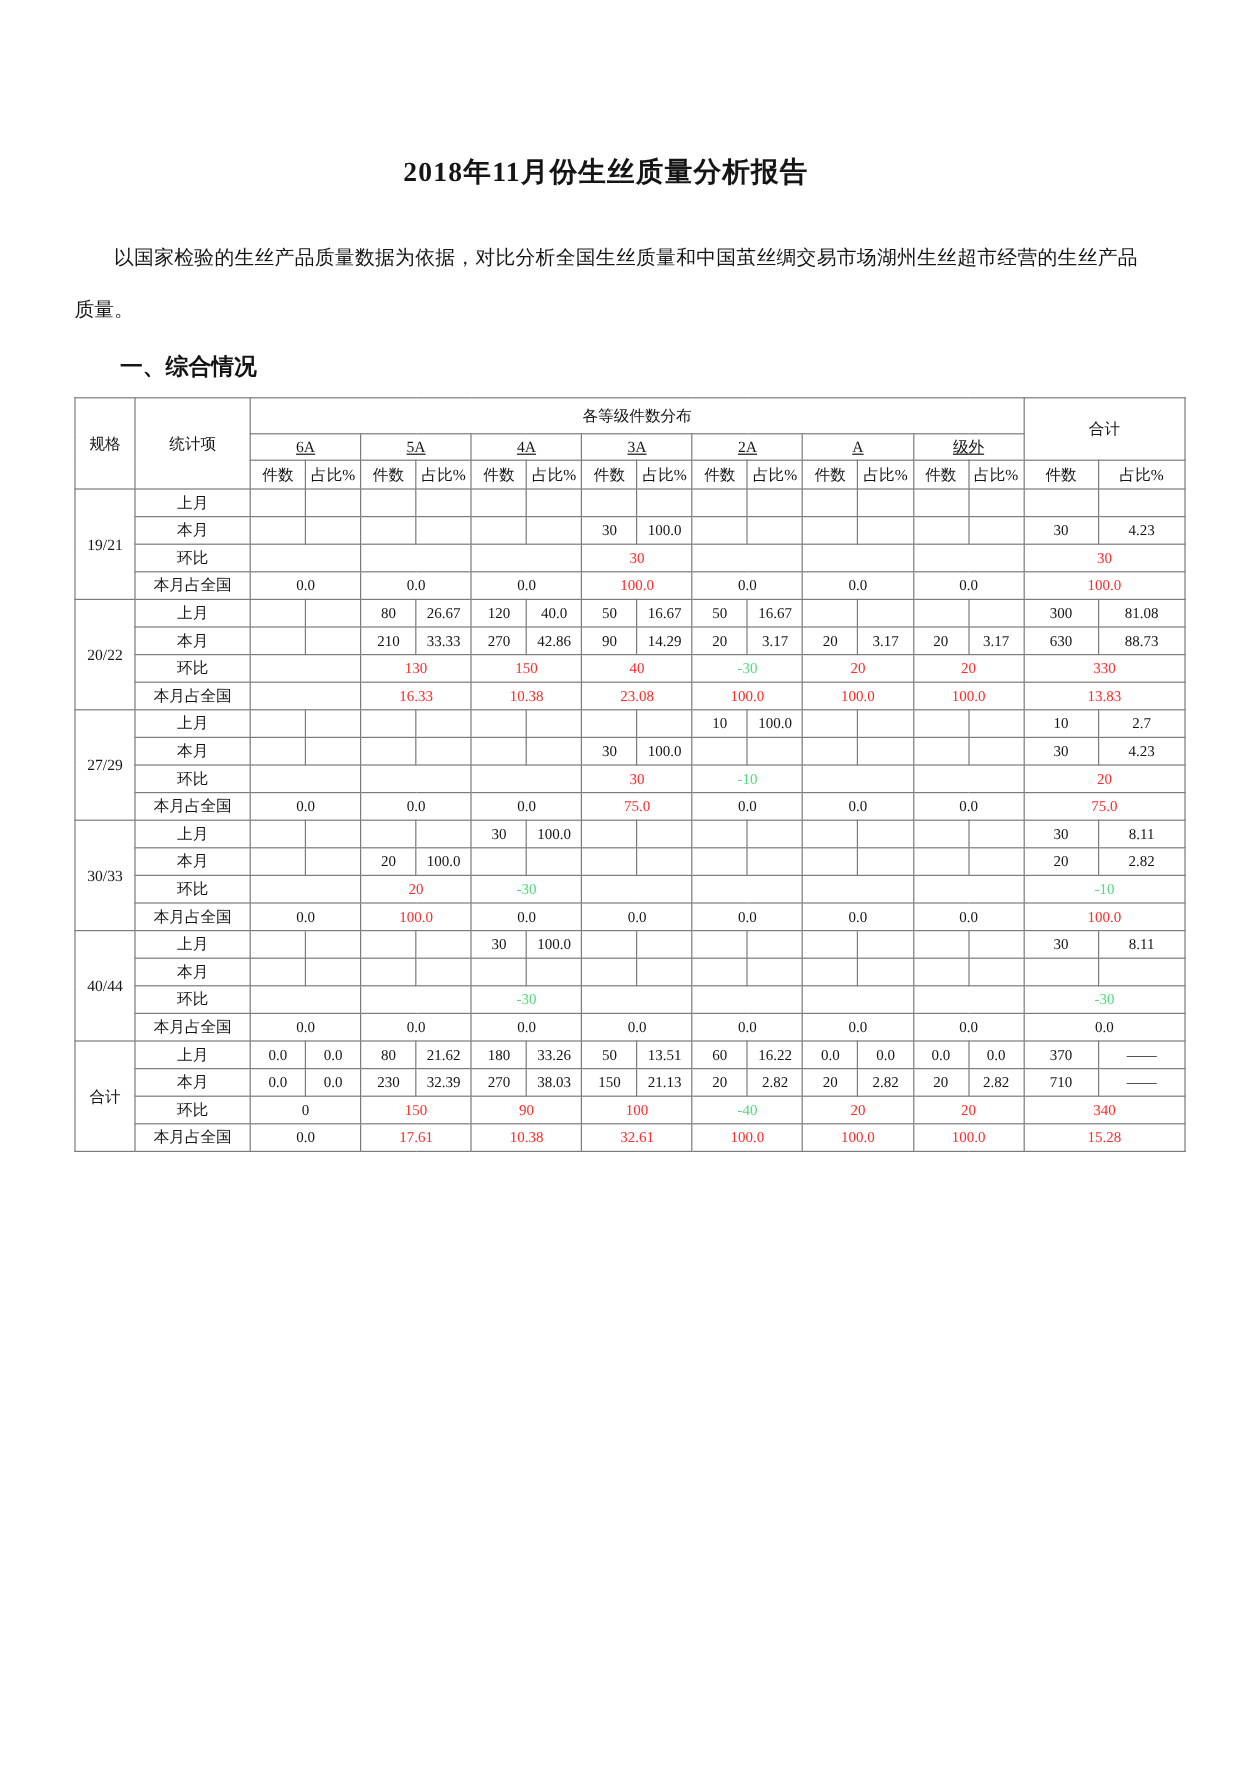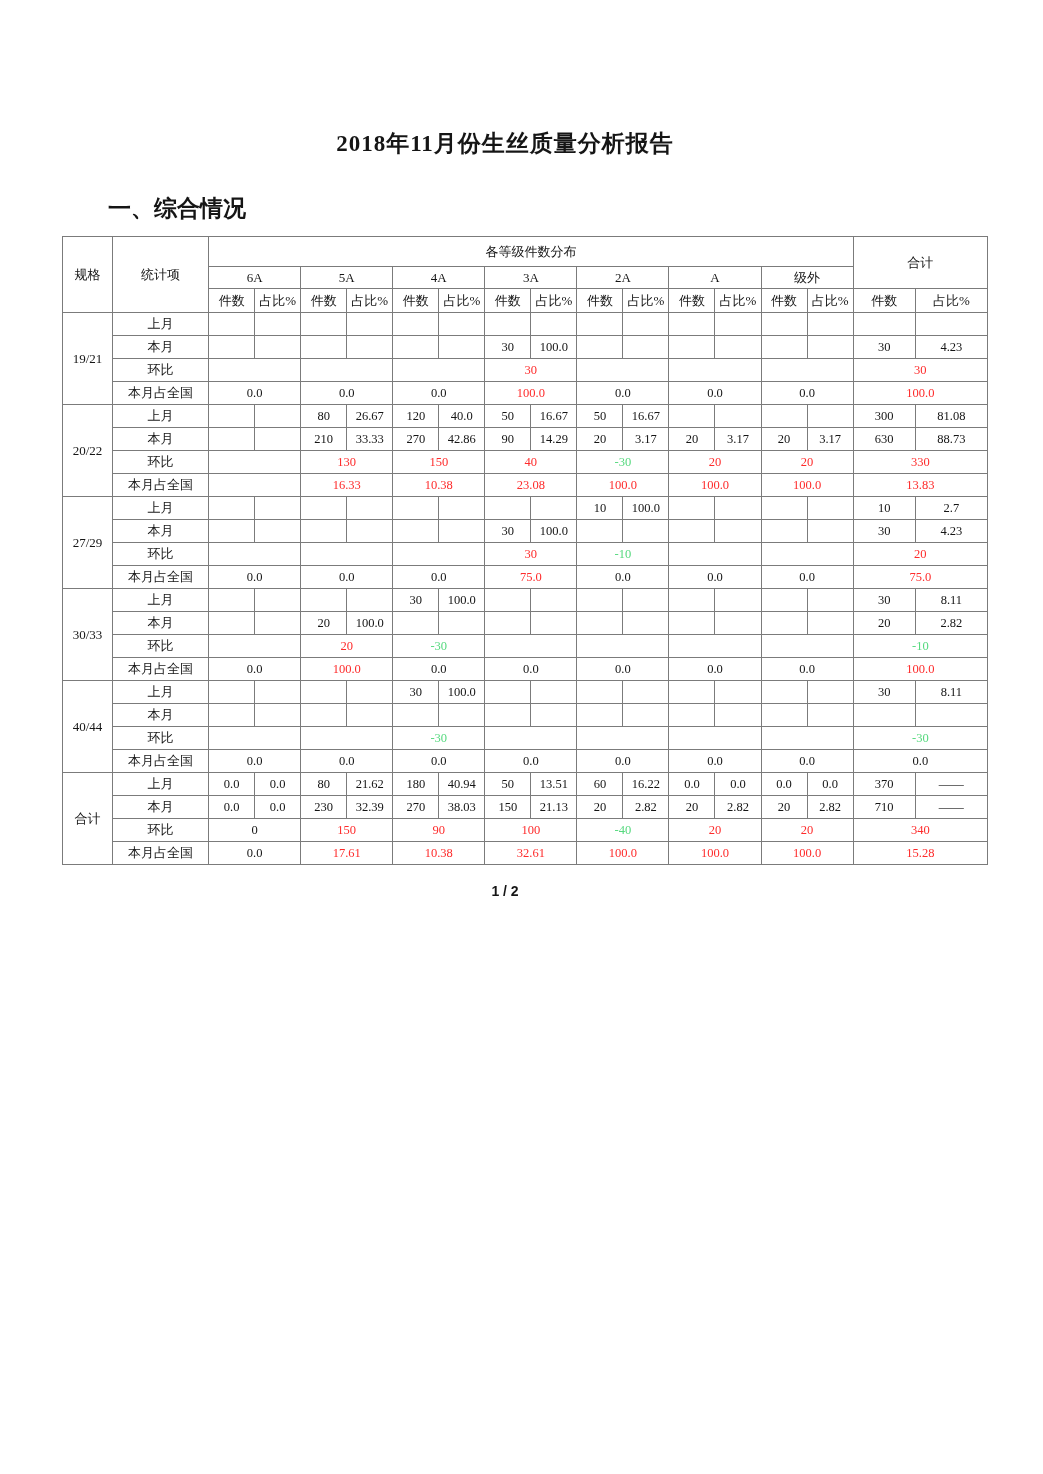--- a/index.html
+++ b/index.html
@@ -1,37 +1,38 @@
 <!DOCTYPE html>
 <html><head>
 <meta charset="utf-8">
 <style>
   html,body{margin:0;padding:0;background:#ffffff;}
   body{width:1043px;min-height:1474px;font-family:"Liberation Serif","DejaVu Serif",serif;color:#151515;}
   .page{padding:128px 95px 40px 62px;}
   h1.title{text-align:center;font-size:23px;font-weight:bold;margin:0 0 34px 0;letter-spacing:1px;}
   p.body-text{font-size:16.5px;line-height:43px;text-align:justify;text-indent:2em;margin:0 0 14px 0;}
-  h2.section{font-size:23px;font-weight:bold;text-indent:2em;margin:14px 0 12px 0;font-family:Liberation Serif, serif;}
+  h2.section{font-size:19px;font-weight:bold;text-indent:2em;margin:14px 0 12px 0;font-family:Liberation Serif, serif;}
   table.qtable{border-collapse:collapse;table-layout:fixed;width:926px;margin-top:12px;}
   table.qtable th,table.qtable td{border:1px solid #7b7b7b;text-align:center;padding:0;overflow:hidden;white-space:nowrap;}
   table.qtable{border:1px solid #5c5c5c;}
   thead th{font-weight:normal;font-size:13px;}
   thead tr.hr1{height:30px;}
-  thead tr.hr2{height:22px;}
+  thead tr.hr2{height:22px;text-decoration:underline;}
   thead tr.hr3{height:24px;}
   tbody td{font-size:12.5px;height:22px;}
   tbody td.spec{font-size:13px;}
   tbody td.stat{font-size:13px;}
   .footer{text-align:center;font-size:14px;font-weight:bold;margin-top:18px;font-family:"Liberation Sans","DejaVu Sans",sans-serif;}
 </style>
 </head>
 <body>
 
 <div class="page">
   <h1 class="title">2018年11月份生丝质量分析报告</h1>
+  <p class="body-text">以国家检验的生丝产品质量数据为依据，对比分析全国生丝质量和中国茧丝绸交易市场湖州生丝超市经营的生丝产品质量。</p>
   <h2 class="section">一、综合情况</h2>
 
   <table class="qtable">
     <colgroup>
       <col style="width:50px">
         <col style="width:96px">
       <col style="width:46px">
         <col style="width:46px">
         <col style="width:46px">
         <col style="width:46px">
@@ -390,21 +391,21 @@
           <td colspan="2">0.0</td>
         </tr>
         <tr>
           <td rowspan="4" class="spec">合计</td>
           <td class="stat">上月</td>
           <td>0.0</td>
           <td>0.0</td>
           <td>80</td>
           <td>21.62</td>
           <td>180</td>
-          <td>40.94</td>
+          <td>33.26</td>
           <td>50</td>
           <td>13.51</td>
           <td>60</td>
           <td>16.22</td>
           <td>0.0</td>
           <td>0.0</td>
           <td>0.0</td>
           <td>0.0</td>
           <td>370</td>
           <td>——</td>
@@ -446,14 +447,13 @@
           <td colspan="2" style="color: rgb(254, 43, 43);">10.38</td>
           <td colspan="2" style="color: rgb(254, 43, 43);">32.61</td>
           <td colspan="2" style="color: rgb(254, 43, 43);">100.0</td>
           <td colspan="2" style="color: rgb(254, 43, 43);">100.0</td>
           <td colspan="2" style="color: rgb(254, 43, 43);">100.0</td>
           <td colspan="2" style="color: rgb(254, 43, 43);">15.28</td>
         </tr>
       </tbody>
   </table>
 
-  <div class="footer">1 / 2</div>
 </div>
 
 </body></html>

